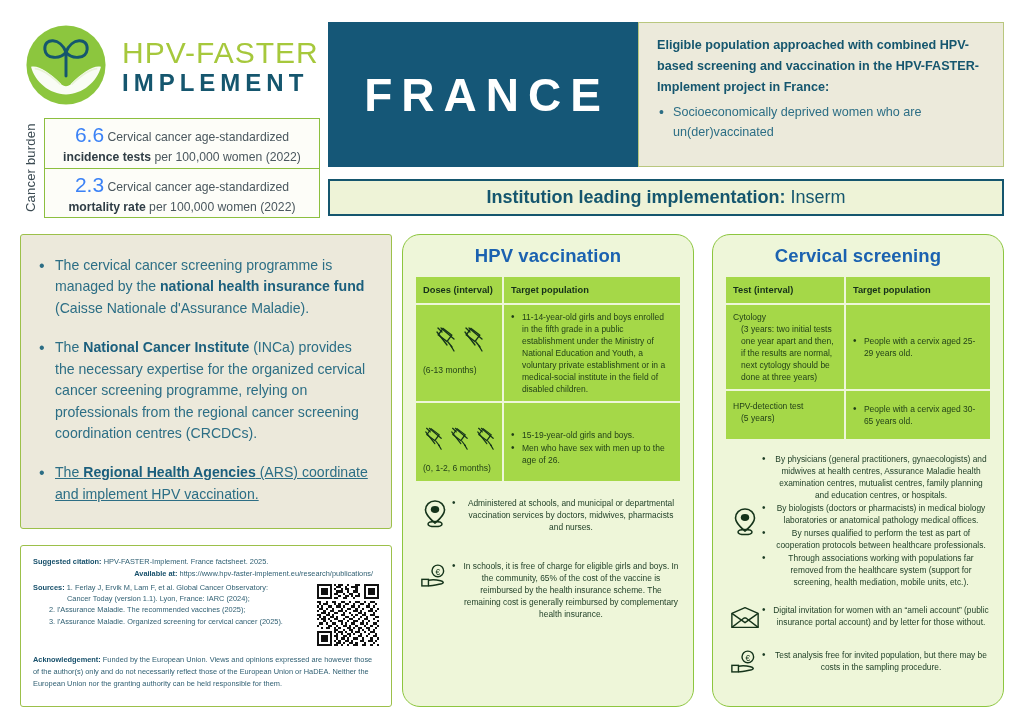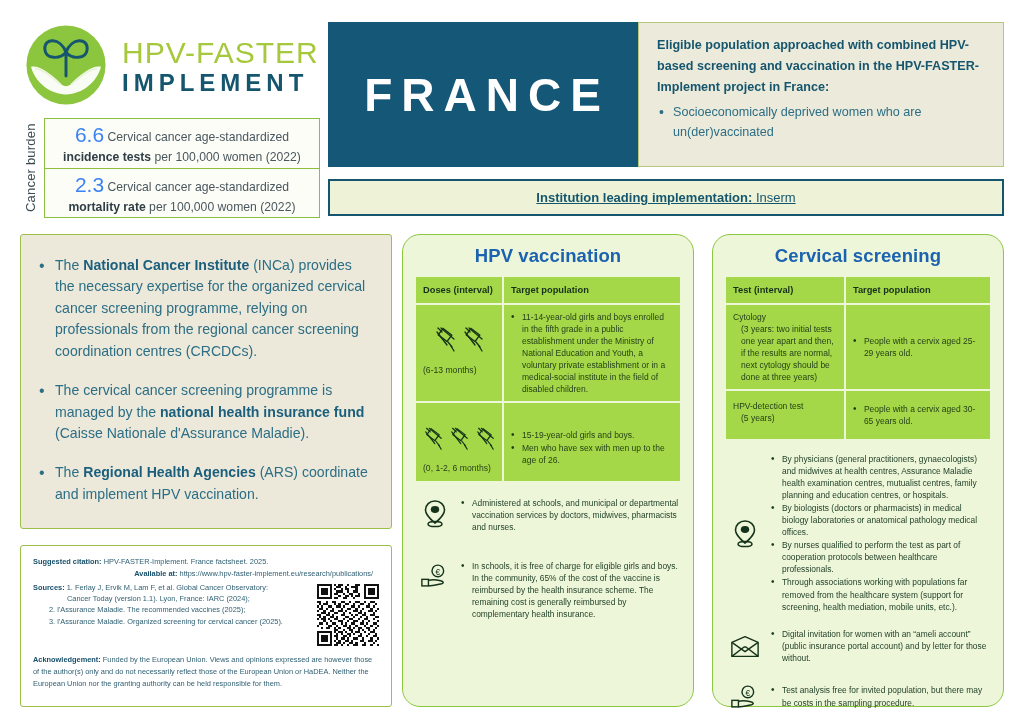--- a/index.html
+++ b/index.html
@@ -85,36 +85,36 @@
     color: #2c6e85; font-size: 14px;
   }
 
   
   .institution {
     position: absolute; left: 328px; top: 179px;
     width: 676px; height: 37px;
     background: #eef3d7; border: 2px solid #15566e;
     display: flex; align-items: center; justify-content: center;
   }
-  .institution-text { font-size: 13px; color: #15566e; text-decoration: underline; }
+  .institution-text { font-size: 18px; color: #15566e; }
   .institution-text b { font-weight: bold; }
 
   
   .narrative {
     position: absolute; left: 20px; top: 234px;
     width: 372px; height: 295px;
     background: #ece9db; border: 1.6px solid #9cc04a;
     border-radius: 3px; padding: 20px 18px 10px 16px;
   }
   .narrative ul { list-style: none; }
   .narrative li {
     font-size: 14.1px; line-height: 1.52; color: #2c6e85;
     padding-left: 18px; position: relative; margin-bottom: 18px;
   }
-  .narrative li:last-child { margin-bottom: 0; }
+  .narrative li:last-child { margin-bottom: 0; text-decoration: underline; }
   .narrative li::before {
     content: "•"; position: absolute; left: 2px; top: -1px;
     font-size: 16px; color: #2c6e85;
   }
   .narrative b { color: #1b5f7d; font-weight: bold; }
 
   
   .citation {
     position: absolute; left: 20px; top: 545px;
     width: 372px; height: 162px;
@@ -159,22 +159,22 @@
   .ul-tight li::before {
     content: "•"; position: absolute; left: 0; top: -1px; font-size: 10px;
   }
   .cellcenter { text-align: center; }
   .interval { font-size: 8.6px; margin-top: 5px; display: block; }
   .syringe-row { display: flex; justify-content: center; gap: 6px; align-items: flex-start; }
   .cyto-sub { display: block; padding-left: 8px; }
 
   
   .note {
-    display: flex; align-items: flex-start; gap: 9px;
-    margin-top: 14px; padding: 0 3px 0 4px;
+    display: flex; align-items: flex-start; 
+    margin-top: 14px; padding: 0 3px 0 4px; text-align: center;
   }
   .note-icon { flex: 0 0 34px; width: 34px; display: flex; justify-content: center; padding-top: 2px; }
   .note-body { flex: 1; }
   .note-body ul { list-style: none; }
   .note-body li {
     font-size: 8.4px; line-height: 1.44; color: #1c3c24;
     position: relative; padding-left: 11px; margin-bottom: 1px;
   }
   .note-body li::before {
     content: "•"; position: absolute; left: 0; top: -1px; font-size: 10px;
@@ -236,24 +236,24 @@
   <div class="institution">
     <div class="institution-text">
       <b>Institution leading implementation:</b>
       <span>Inserm</span>
     </div>
   </div>
 
   <div class="narrative">
     <ul>
       <li>
-        <span>The </span><b>National Cancer Institute</b><span> (INCa) provides the necessary expertise for the organized cervical cancer screening programme, relying on professionals from the regional cancer screening coordination centres (CRCDCs).</span>
+        <span>The cervical cancer screening programme is managed by the </span><b>national health insurance fund</b><span> (Caisse Nationale d'Assurance Maladie).</span>
       </li>
       <li>
-        <span>The cervical cancer screening programme is managed by the </span><b>national health insurance fund</b><span> (Caisse Nationale d'Assurance Maladie).</span>
+        <span>The </span><b>National Cancer Institute</b><span> (INCa) provides the necessary expertise for the organized cervical cancer screening programme, relying on professionals from the regional cancer screening coordination centres (CRCDCs).</span>
       </li>
       <li>
         <span>The </span><b>Regional Health Agencies</b><span> (ARS) coordinate and implement HPV vaccination.</span>
       </li>
     </ul>
   </div>
 
   <div class="citation">
     <div class="cite-line">
       <b>Suggested citation:</b><span> HPV-FASTER-Implement. France factsheet. 2025.</span>

